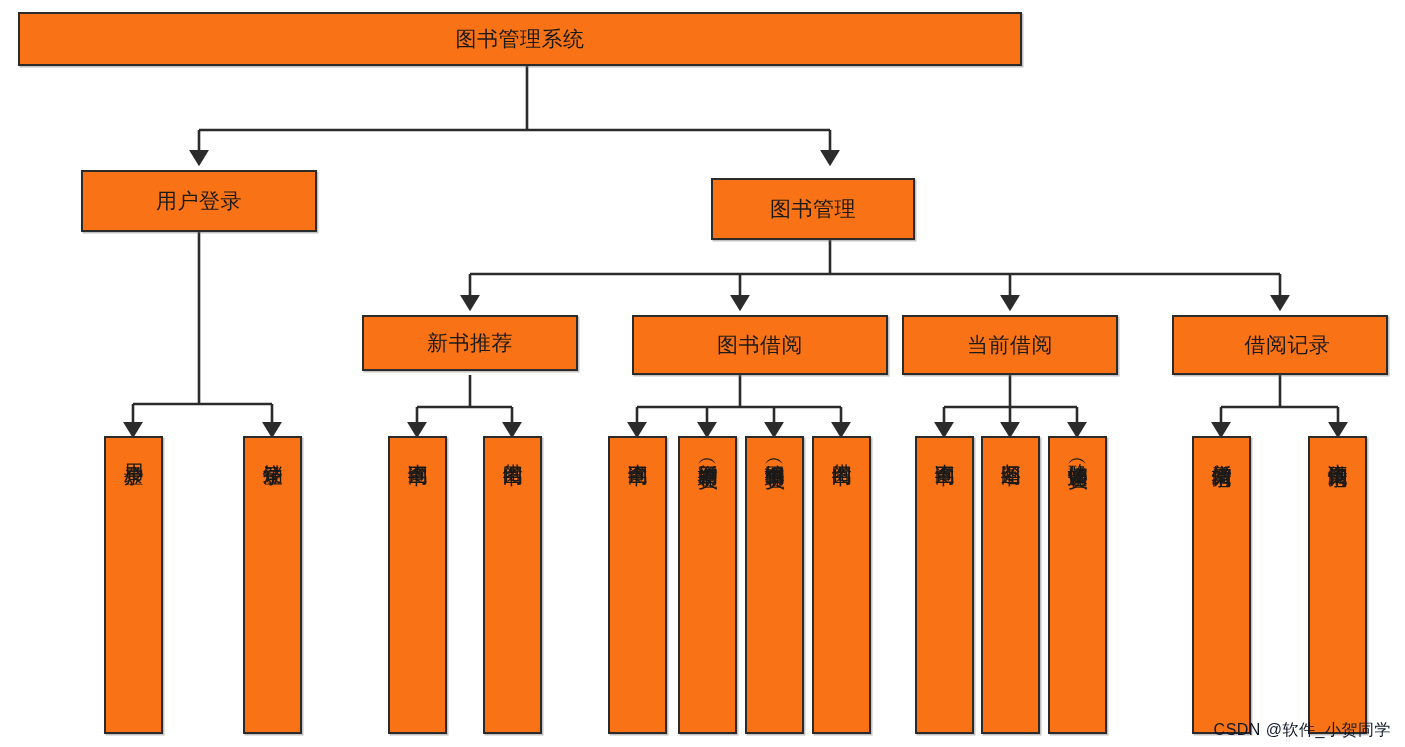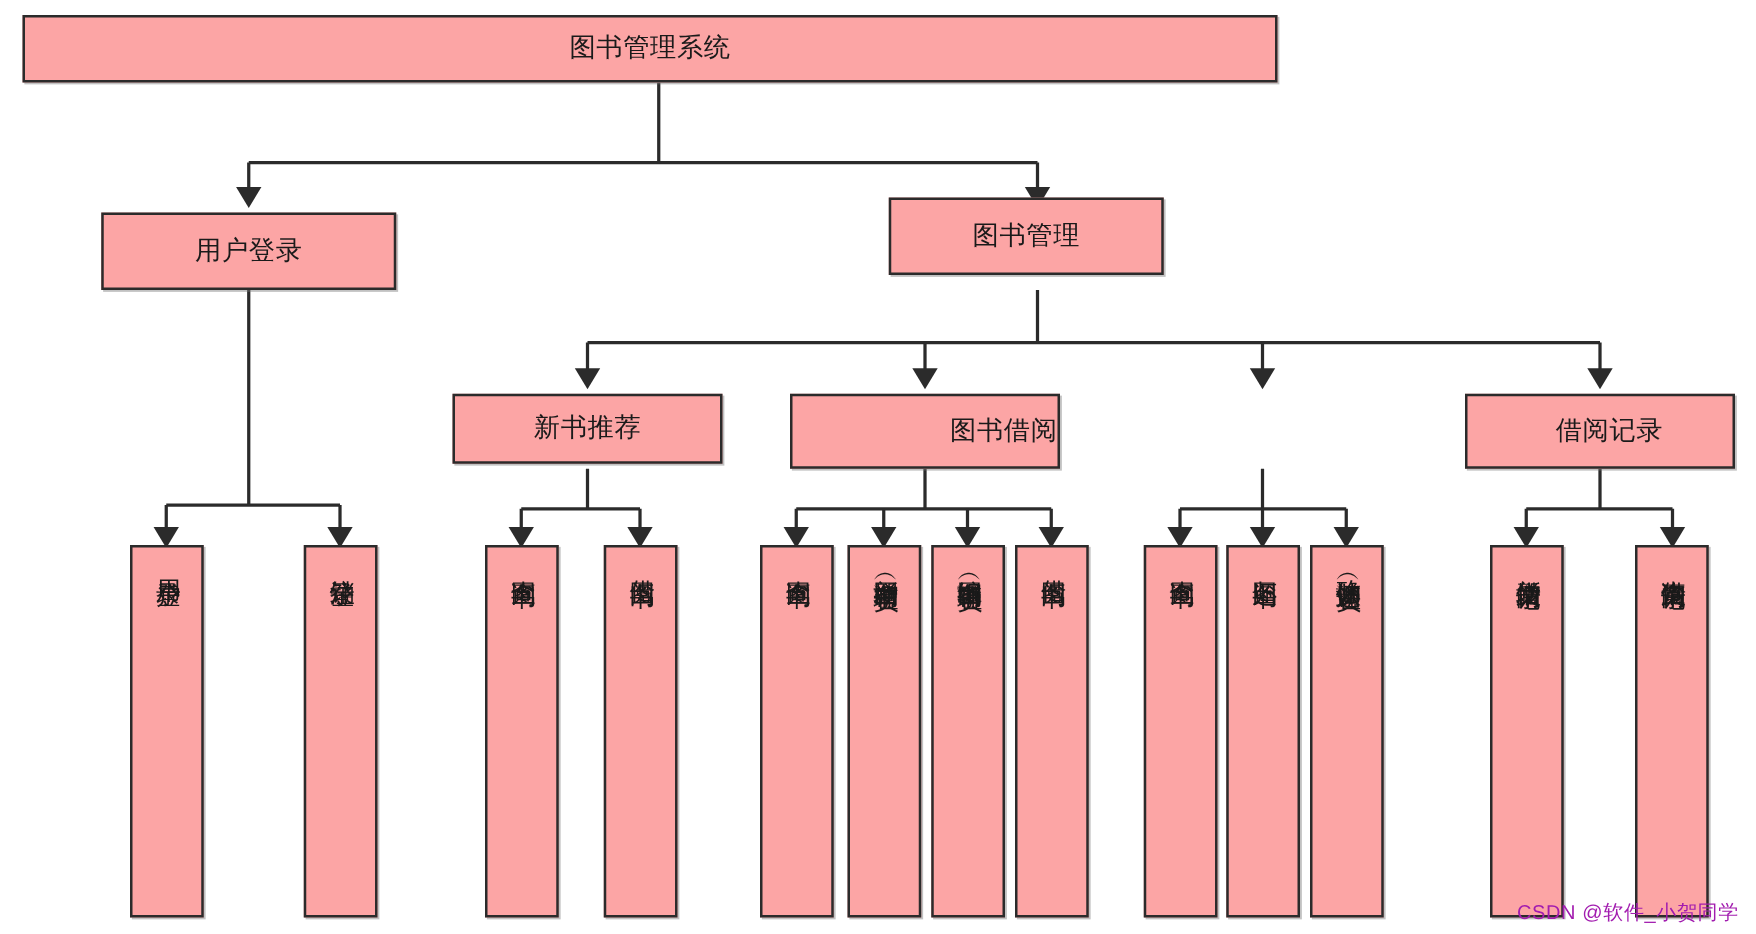--- a/index.html
+++ b/index.html
@@ -22,26 +22,27 @@
     left: 0;
     top: 0;
     width: 1405px;
     height: 747px;
     pointer-events: none;
   }
   .node {
     position: absolute;
     box-sizing: border-box;
     border: 2.4px solid #2b2b2b;
-    background: #fca5a5;
+    background: #f97316;
     color: #1a1a1a;
     display: flex;
     align-items: center;
     justify-content: center;
     box-shadow: 1.5px 1.5px 0 rgba(120,120,120,0.45);
+    font-family: Liberation Serif, serif;
   }
   .node .lbl {
     font-size: 21px;
     line-height: 1.25;
     letter-spacing: 0.5px;
     white-space: nowrap;
     color: #1a1a1a;
   }
   .node.leaf {
     align-items: flex-start;
@@ -55,21 +56,21 @@
     line-height: 1.28;
     letter-spacing: 1px;
     white-space: normal;
     max-height: 100%;
   }
   #watermark {
     position: absolute;
     right: 14px;
     bottom: 6px;
     font-size: 16px;
-    color: #a21caf;
+    color: #0f172a;
     letter-spacing: 0.5px;
     white-space: nowrap;
   }
 </style>
 </head>
 <body>
 
 <div id="canvas">
 
   <svg class="wires" viewBox="0 0 1405 747">
@@ -122,29 +123,32 @@
     </g>
   </svg>
 
   <div class="node" style="left:18px; top:12px; width:1004px; height:54px;">
     <span class="lbl">图书管理系统</span>
   </div>
 
   <div class="node" style="left:81px; top:170px; width:236px; height:62px;">
     <span class="lbl">用户登录</span>
   </div>
-  <div class="node" style="left:711px; top:158px; width:220px; height:62px;">
+  <div class="node" style="left:711px; top:178px; width:204px; height:62px;">
     <span class="lbl">图书管理</span>
   </div>
 
   <div class="node" style="left:362px; top:315px; width:216px; height:56px;">
     <span class="lbl">新书推荐</span>
   </div>
-  <div class="node" style="left:632px; top:315px; width:216px; height:60px;justify-content:flex-end;">
+  <div class="node" style="left:632px; top:315px; width:256px; height:60px;">
     <span class="lbl">图书借阅</span>
+  </div>
+  <div class="node" style="left:902px; top:315px; width:216px; height:60px;">
+    <span class="lbl">当前借阅</span>
   </div>
   <div class="node" style="left:1172px; top:315px; width:216px; height:60px;padding-left:15px;">
     <span class="lbl">借阅记录</span>
   </div>
 
   <div class="node leaf" style="left:104px; top:436px; width:59px; height:298px;">
     <span class="lbl">用户登录</span>
   </div>
   <div class="node leaf" style="left:243px; top:436px; width:59px; height:298px;">
     <span class="lbl">注销登录</span>

